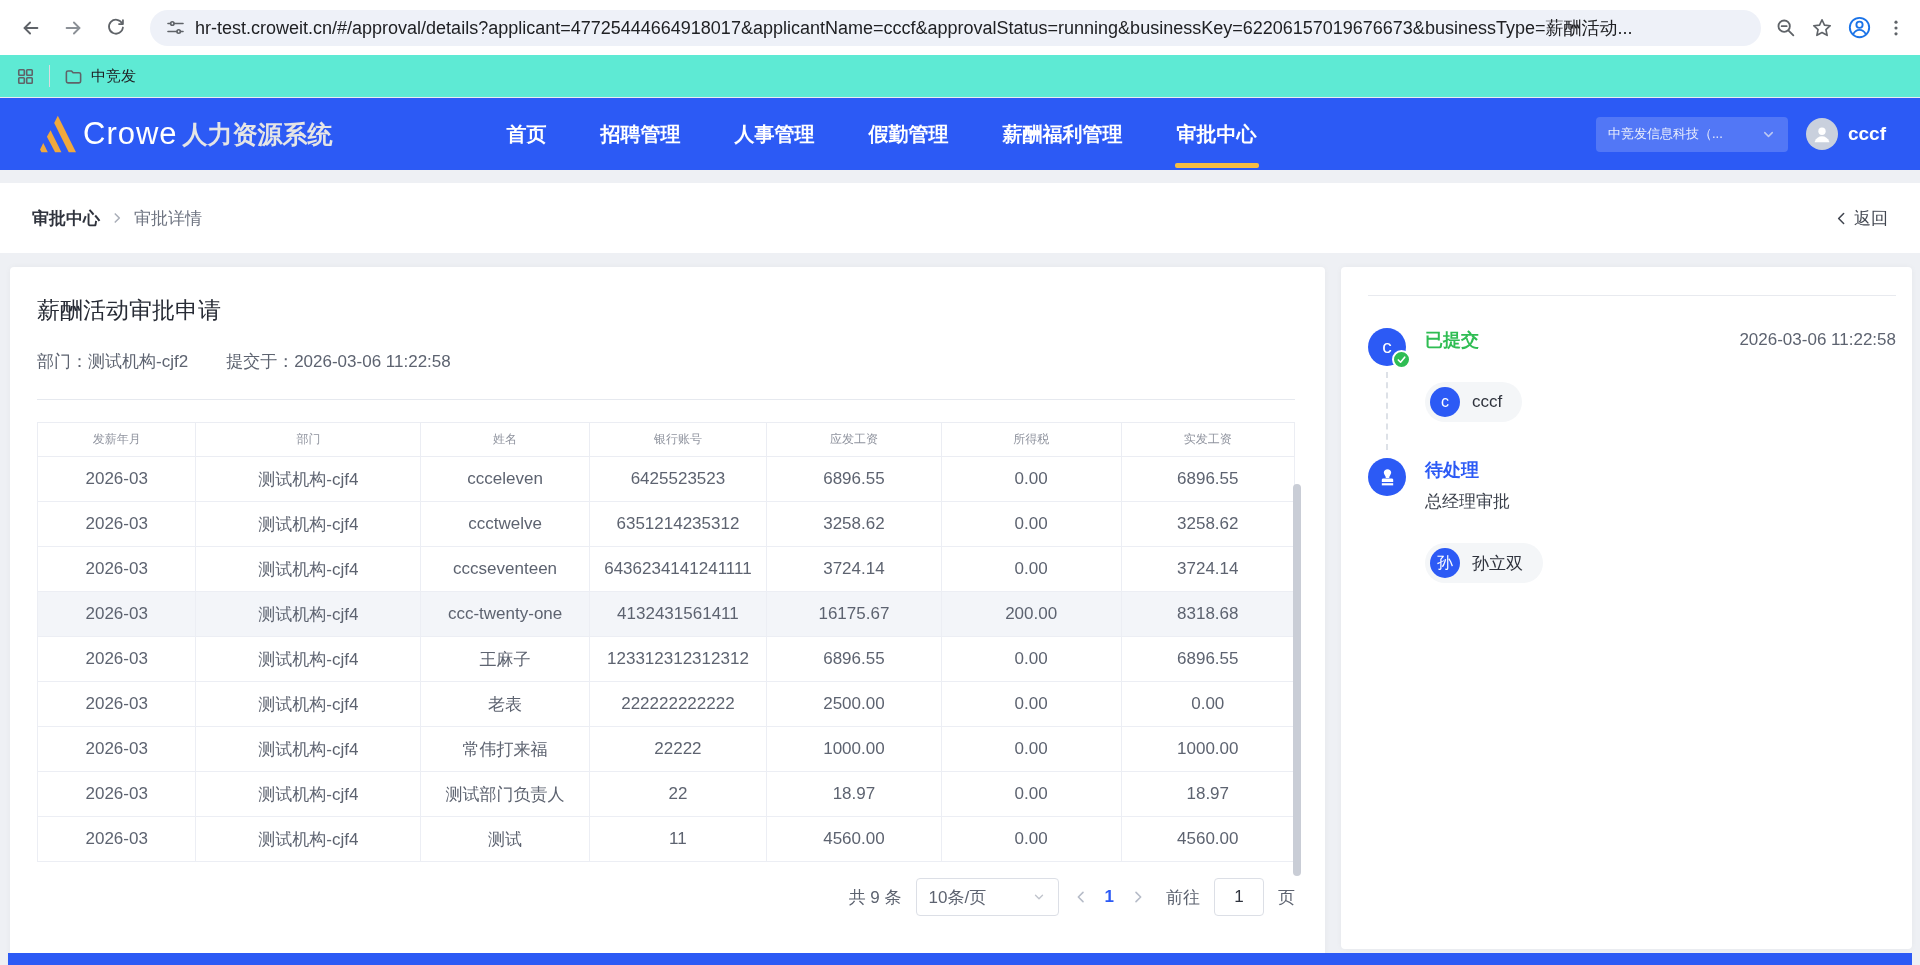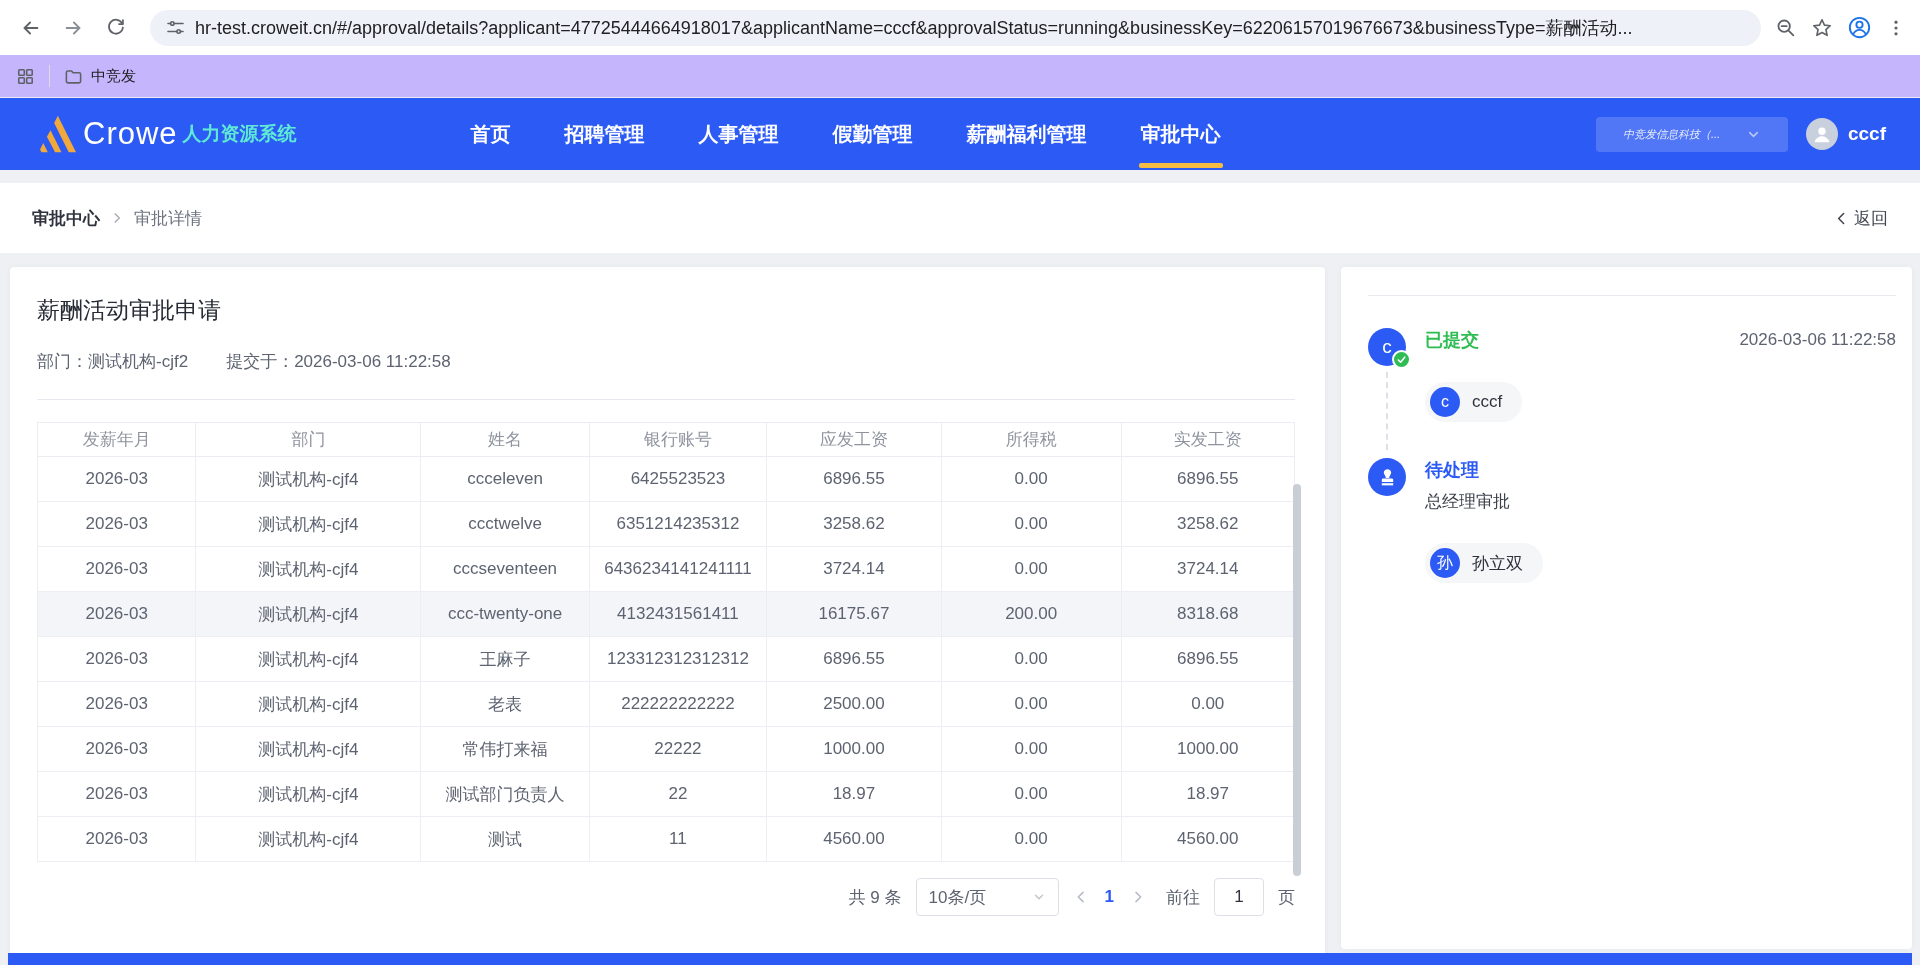--- a/index.html
+++ b/index.html
@@ -18,34 +18,34 @@
 
   
   .chrome{position:absolute;top:0;left:0;right:0;height:55px;background:#fff;display:flex;align-items:center;padding:0 14px;}
   .nav-btn{width:34px;height:34px;display:flex;align-items:center;justify-content:center;border-radius:50%;margin-right:8px;flex:0 0 auto;}
   .url-pill{flex:1;height:36px;background:#eef1f8;border-radius:18px;display:flex;align-items:center;padding:0 16px;margin:0 10px;overflow:hidden;}
   .url-pill .site-icon{margin-right:10px;flex:0 0 auto;}
   .url-text{font-size:18px;color:#202124;white-space:nowrap;overflow:hidden;}
   .chrome-right{display:flex;align-items:center;gap:14px;margin-left:4px;flex:0 0 auto;}
 
   
-  .bookmarks{position:absolute;top:55px;left:0;right:0;height:43px;background:#c4b5fd;display:flex;align-items:center;padding:0 16px;border-bottom:1px solid #ececf0;}
+  .bookmarks{position:absolute;top:55px;left:0;right:0;height:43px;background:#5eead4;display:flex;align-items:center;padding:0 16px;border-bottom:1px solid #ececf0;}
   .bm-divider{width:1px;height:22px;background:#dadce0;margin:0 14px;}
   .bm-item{display:flex;align-items:center;gap:8px;font-size:15px;color:#202124;}
 
   
   .appbar{position:absolute;top:98px;left:0;right:0;height:72px;background:var(--blue);display:flex;align-items:center;padding:0 34px;}
   .logo-group{display:flex;align-items:center;gap:5px;}
   .brand{color:#fff;font-size:31px;letter-spacing:1px;}
-  .app-title{color:#5eead4;font-size:19px;font-weight:700;}
+  .app-title{color:#e5e5e5;font-size:25px;font-weight:700;}
   .main-nav{display:flex;align-items:center;gap:46px;margin-left:170px;height:100%;}
   .nav-item{position:relative;color:#fff;font-size:20px;font-weight:600;height:100%;display:flex;align-items:center;padding:0 4px;cursor:pointer;white-space:nowrap;}
   .nav-item.active::after{content:'';position:absolute;left:2px;right:2px;bottom:2px;height:5px;background:var(--gold);border-radius:2px;}
   .appbar-right{margin-left:auto;display:flex;align-items:center;gap:18px;}
-  .company-select{width:192px;height:35px;background:rgba(255,255,255,.18);border-radius:4px;display:flex;align-items:center;justify-content:space-between;padding:0 27px;color:#e9edfb;font-size:11px;white-space:nowrap;overflow:hidden;font-style:italic;}
+  .company-select{width:192px;height:35px;background:rgba(255,255,255,.18);border-radius:4px;display:flex;align-items:center;justify-content:space-between;padding:0 12px;color:#e9edfb;font-size:13px;white-space:nowrap;overflow:hidden;}
   .user-group{display:flex;align-items:center;gap:10px;}
   .user-avatar{width:32px;height:32px;border-radius:50%;background:#c9d0dd;display:flex;align-items:center;justify-content:center;overflow:hidden;}
   .user-name{color:#fff;font-size:19px;font-weight:700;}
 
   
   .breadcrumb-bar{position:absolute;top:183px;left:0;right:0;height:70px;background:#fff;display:flex;align-items:center;padding:0 32px;}
   .bc-root{font-size:17px;font-weight:700;color:var(--txt-dark);}
   .bc-sep{margin:0 10px;}
   .bc-current{font-size:17px;color:#6d7380;}
   .back-link{margin-left:auto;display:flex;align-items:center;gap:4px;font-size:17px;color:#40454f;cursor:pointer;}
@@ -53,21 +53,21 @@
   
   .main-card{position:absolute;left:10px;top:267px;width:1315px;height:816px;background:#fff;border-radius:4px;box-shadow:0 0 6px rgba(0,0,0,.04);padding:0 30px 0 27px;}
   .side-card{position:absolute;left:1341px;top:267px;width:571px;height:682px;background:#fff;border-radius:4px;box-shadow:0 0 6px rgba(0,0,0,.04);padding:0 16px 0 27px;}
   .footer-strip{position:absolute;left:8px;right:8px;top:953px;height:12px;background:var(--blue);}
 
   .doc-title{margin-top:28px;font-size:23px;font-weight:500;color:#272b35;}
   .meta-line{margin-top:24px;display:flex;gap:38px;font-size:17px;color:var(--txt-mid);}
   .hr{margin-top:26px;border-top:1px solid #e6e9ef;}
 
   table.salary{margin-top:22px;width:100%;border-collapse:collapse;table-layout:fixed;}
-  table.salary th{height:34px;font-size:17px;font-weight:400;color:var(--txt-gray);border:1px solid var(--line);text-align:center;}
+  table.salary th{height:34px;font-size:12px;font-weight:400;color:var(--txt-gray);border:1px solid var(--line);text-align:center;}
   table.salary td{height:45px;font-size:17px;color:var(--txt-mid);border:1px solid #eceef4;text-align:center;white-space:nowrap;overflow:hidden;}
   table.salary tr.hl td{background:#f3f5f9;}
   table.salary th:nth-child(1){width:12.6%}
   table.salary th:nth-child(2){width:17.9%}
   table.salary th:nth-child(3){width:13.4%}
   table.salary th:nth-child(4){width:14.1%}
   table.salary th:nth-child(5){width:13.9%}
   table.salary th:nth-child(6){width:14.3%}
 
   .pagination{margin-top:16px;display:flex;justify-content:flex-end;align-items:center;gap:14px;font-size:17px;color:var(--txt-mid);}

